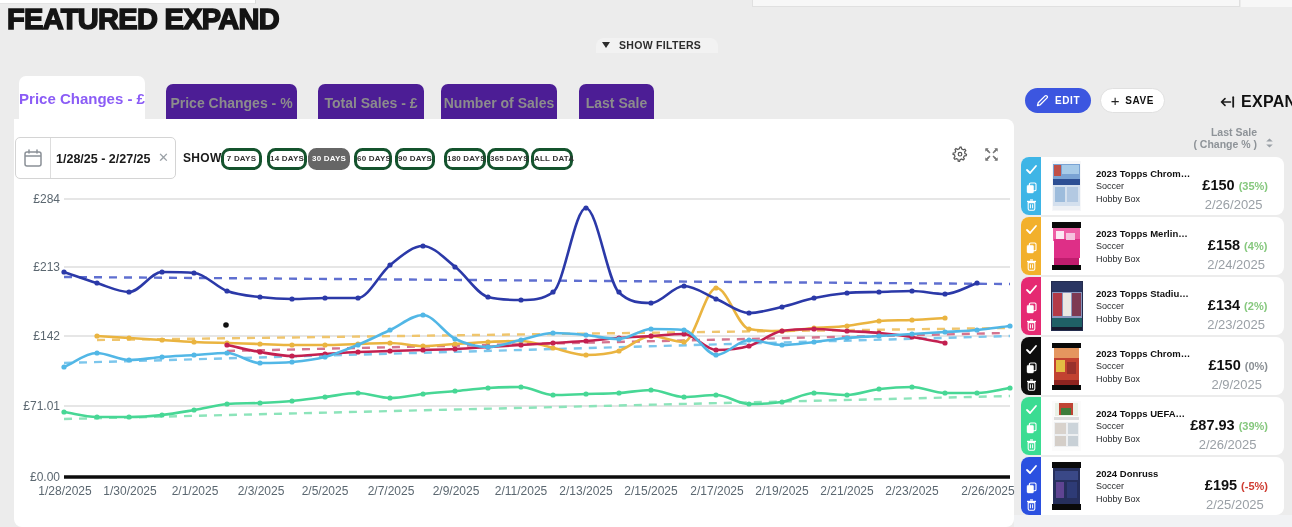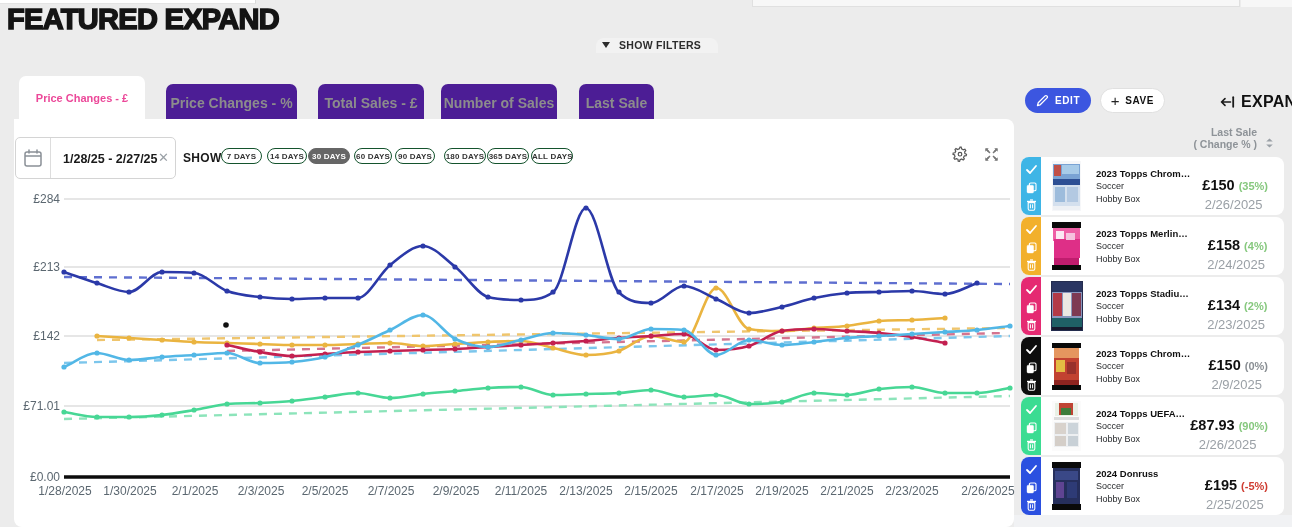--- a/index.html
+++ b/index.html
@@ -3,29 +3,29 @@
 *{margin:0;padding:0;box-sizing:border-box}
 html,body{width:1292px;height:527px;overflow:hidden;background:#ececec;font-family:"Liberation Sans",sans-serif;position:relative}
 .abs{position:absolute}
 #topbar1{position:absolute;left:0;top:0;width:256px;height:4px;background:#fff;border-right:1px solid #d9d9d9;border-bottom:1px solid #e4e4e4}
 #topbar2{position:absolute;left:752px;top:0;width:488px;height:7px;background:#f7f7f7;border:1px solid #e0e0e0;border-top:none}
 #topbar3{position:absolute;left:1241px;top:0;width:51px;height:7px;background:#f7f7f7}
 h1{position:absolute;left:7px;top:3px;font-size:29px;font-weight:bold;color:#141414;letter-spacing:-0.7px;-webkit-text-stroke:1.5px #141414;white-space:nowrap}
 #showfilters{position:absolute;left:596px;top:38px;height:15px;background:#f2f2f2;border-radius:8px 8px 0 0;color:#2c2c2c;font-size:10.5px;font-weight:bold;letter-spacing:.3px;line-height:15px;padding:0 10px 0 6px}
 #showfilters .tri{display:inline-block;width:0;height:0;border-left:4.5px solid transparent;border-right:4.5px solid transparent;border-top:6px solid #2c2c2c;margin-right:9px;vertical-align:1px}
 .tab{position:absolute;border-radius:7px 7px 0 0;font-weight:bold;text-align:center}
-.tab.on{background:#fff;color:#ec4899;font-size:11px}
+.tab.on{background:#fff;color:#8b5cf6;font-size:15px}
 .tab.off{background:#4c1d95;color:#8c8c8c;font-size:14px}
 #panel{position:absolute;left:14px;top:119px;width:1000px;height:408px;background:#fff;border-radius:0 8px 8px 8px}
 #datebox{position:absolute;left:15px;top:137px;width:161px;height:42px;background:#fff;border:1px solid #d4d4d4;border-radius:5px}
 #datebox .calpart{position:absolute;left:0;top:0;width:35px;height:40px;border-right:1px solid #ddd;display:flex;align-items:center;justify-content:center}
-#datebox .dtext{position:absolute;left:47px;top:14px;font-size:12.5px;font-weight:bold;color:#1a1a1a;white-space:nowrap}
+#datebox .dtext{position:absolute;left:40px;top:14px;font-size:12.5px;font-weight:bold;color:#1a1a1a;white-space:nowrap}
 #datebox .xx{position:absolute;right:6px;top:12px;color:#9aa0a6;font-size:13px}
 #showlab{position:absolute;left:183px;top:151px;font-size:12px;font-weight:bold;color:#1a1a1a;letter-spacing:.3px}
-.pill{position:absolute;top:148px;height:16px;border:1px solid #14532d;border-radius:8.5px;font-size:8px;font-weight:bold;color:#333;text-align:center;line-height:15px;letter-spacing:.2px;background:#fff;white-space:nowrap}
+.pill{position:absolute;top:148px;height:22px;border:3px solid #14532d;border-radius:8.5px;font-size:8px;font-weight:bold;color:#333;text-align:center;line-height:15px;letter-spacing:.2px;background:#fff;white-space:nowrap}
 .pill.sel{background:#666;border-color:#666;color:#fff}
 #gearic{position:absolute;left:952px;top:146px}
 #fsic{position:absolute;left:984px;top:147px}
 #editbtn{position:absolute;left:1025px;top:88px;width:66px;height:25px;background:#3c56e0;border-radius:13px;color:#fff;font-size:10px;font-weight:bold;letter-spacing:.6px;display:flex;align-items:center;justify-content:center;gap:6px}
 #savebtn{position:absolute;left:1100px;top:88px;width:65px;height:25px;background:#fff;border:1px solid #e0e0e0;border-radius:13px;color:#111;font-size:10px;font-weight:bold;letter-spacing:.6px;display:flex;align-items:center;justify-content:center;gap:5px}
 #savebtn .plus{font-size:15px;font-weight:normal;color:#222}
 #expand{position:absolute;left:1220px;top:93px;display:flex;align-items:center;gap:6px;font-size:16px;font-weight:bold;color:#101010;letter-spacing:.3px}
 #lastsale{position:absolute;left:1150px;top:127px;width:107px;text-align:right;font-size:10.5px;font-weight:bold;color:#8e9398;line-height:11.5px}
 #sorticon{position:absolute;left:1265px;top:134px}
 .row{position:absolute;left:1021px;width:263px;height:58px;background:#fff;border-radius:8px}
@@ -65,21 +65,21 @@
     <div class="xx">✕</div>
   </div>
 <div id="showlab">SHOW</div>
 <div class="pill" style="left:221px;width:41px">7 DAYS</div>
 <div class="pill" style="left:267px;width:40px">14 DAYS</div>
 <div class="pill sel" style="left:308px;width:42px">30 DAYS</div>
 <div class="pill" style="left:354px;width:38px">60 DAYS</div>
 <div class="pill" style="left:395px;width:40px">90 DAYS</div>
 <div class="pill" style="left:444px;width:42px">180 DAYS</div>
 <div class="pill" style="left:487px;width:42px">365 DAYS</div>
-<div class="pill" style="left:531px;width:42px">ALL DAYS</div>
+<div class="pill" style="left:531px;width:42px">ALL DATA</div>
 <div id="gearic"><svg width="16" height="16" viewBox="0 0 16 16">
       <path d="M8 1.2 L9.2 1.2 L9.6 2.9 A5.3 5.3 0 0 1 11.2 3.8 L12.9 3.2 L13.8 4.6 L12.6 5.9 A5.3 5.3 0 0 1 12.9 7.6 L14.5 8.3 L14.2 9.7 L12.4 9.8 A5.3 5.3 0 0 1 11.5 11.3 L12.3 12.9 L11.2 13.9 L9.7 13 A5.3 5.3 0 0 1 8.1 13.6 L7.6 15.3 L6.2 15.1 L6 13.4 A5.3 5.3 0 0 1 4.4 12.6 L2.8 13.3 L1.9 12 L3 10.6 A5.3 5.3 0 0 1 2.6 9 L1 8.4 L1.2 7 L3 6.8 A5.3 5.3 0 0 1 3.8 5.2 L3 3.7 L4 2.6 L5.5 3.5 A5.3 5.3 0 0 1 7.2 2.9 Z" fill="none" stroke="#555" stroke-width="1.2"></path>
       <circle cx="8" cy="8.2" r="1.8" fill="none" stroke="#555" stroke-width="1.2"></circle>
     </svg></div>
 <div id="fsic"><svg width="15" height="15" viewBox="0 0 15 15">
       <g stroke="#777" stroke-width="1.4" fill="none">
         <path d="M2 2 L6 6 M13 13 L9 9 M13 2 L9 6 M2 13 L6 9"></path>
         <path d="M1.5 5 L1.5 1.5 L5 1.5 M10 1.5 L13.5 1.5 L13.5 5 M13.5 10 L13.5 13.5 L10 13.5 M5 13.5 L1.5 13.5 L1.5 10" stroke-width="0" fill="none"></path>
         <path d="M2 5 V2 H5 M10 2 H13 V5 M13 10 V13 H10 M5 13 H2 V10" stroke-width="0"></path>
       </g>
@@ -466,21 +466,21 @@
         <rect x="3" y="35" width="11" height="10" fill="#d4cec8"></rect>
         <rect x="16" y="35" width="10" height="10" fill="#c8d0d6"></rect>
       </svg>
     </div>
   <div class="rtitle">
       <div class="t1">2024 Topps UEFA…</div>
       <div class="t2">Soccer</div>
       <div class="t2">Hobby Box</div>
     </div>
   <div class="rprice">
-      <div class="p1">£87.93 <span class="pct" style="color:#86c87e">(90%)</span></div>
+      <div class="p1">£87.93 <span class="pct" style="color:#86c87e">(39%)</span></div>
       <div class="p2">2/26/2025</div>
     </div>
 </div>
 <div class="row" style="top:457px">
   <div class="strip" style="background:#2b50e0">
     <span class="sic"><svg width="13" height="13" viewBox="0 0 13 13">
           <path d="M2 7 L5 10 L11 3" stroke="#fff" stroke-width="1.8" fill="none" stroke-linecap="round" stroke-linejoin="round"></path>
         </svg></span>
       <span class="sic"><svg width="11" height="12" viewBox="0 0 11 12">
           <rect x="3.4" y="1" width="6.6" height="7.8" rx="1.3" fill="none" stroke="#fff" stroke-width="1.1"></rect>

